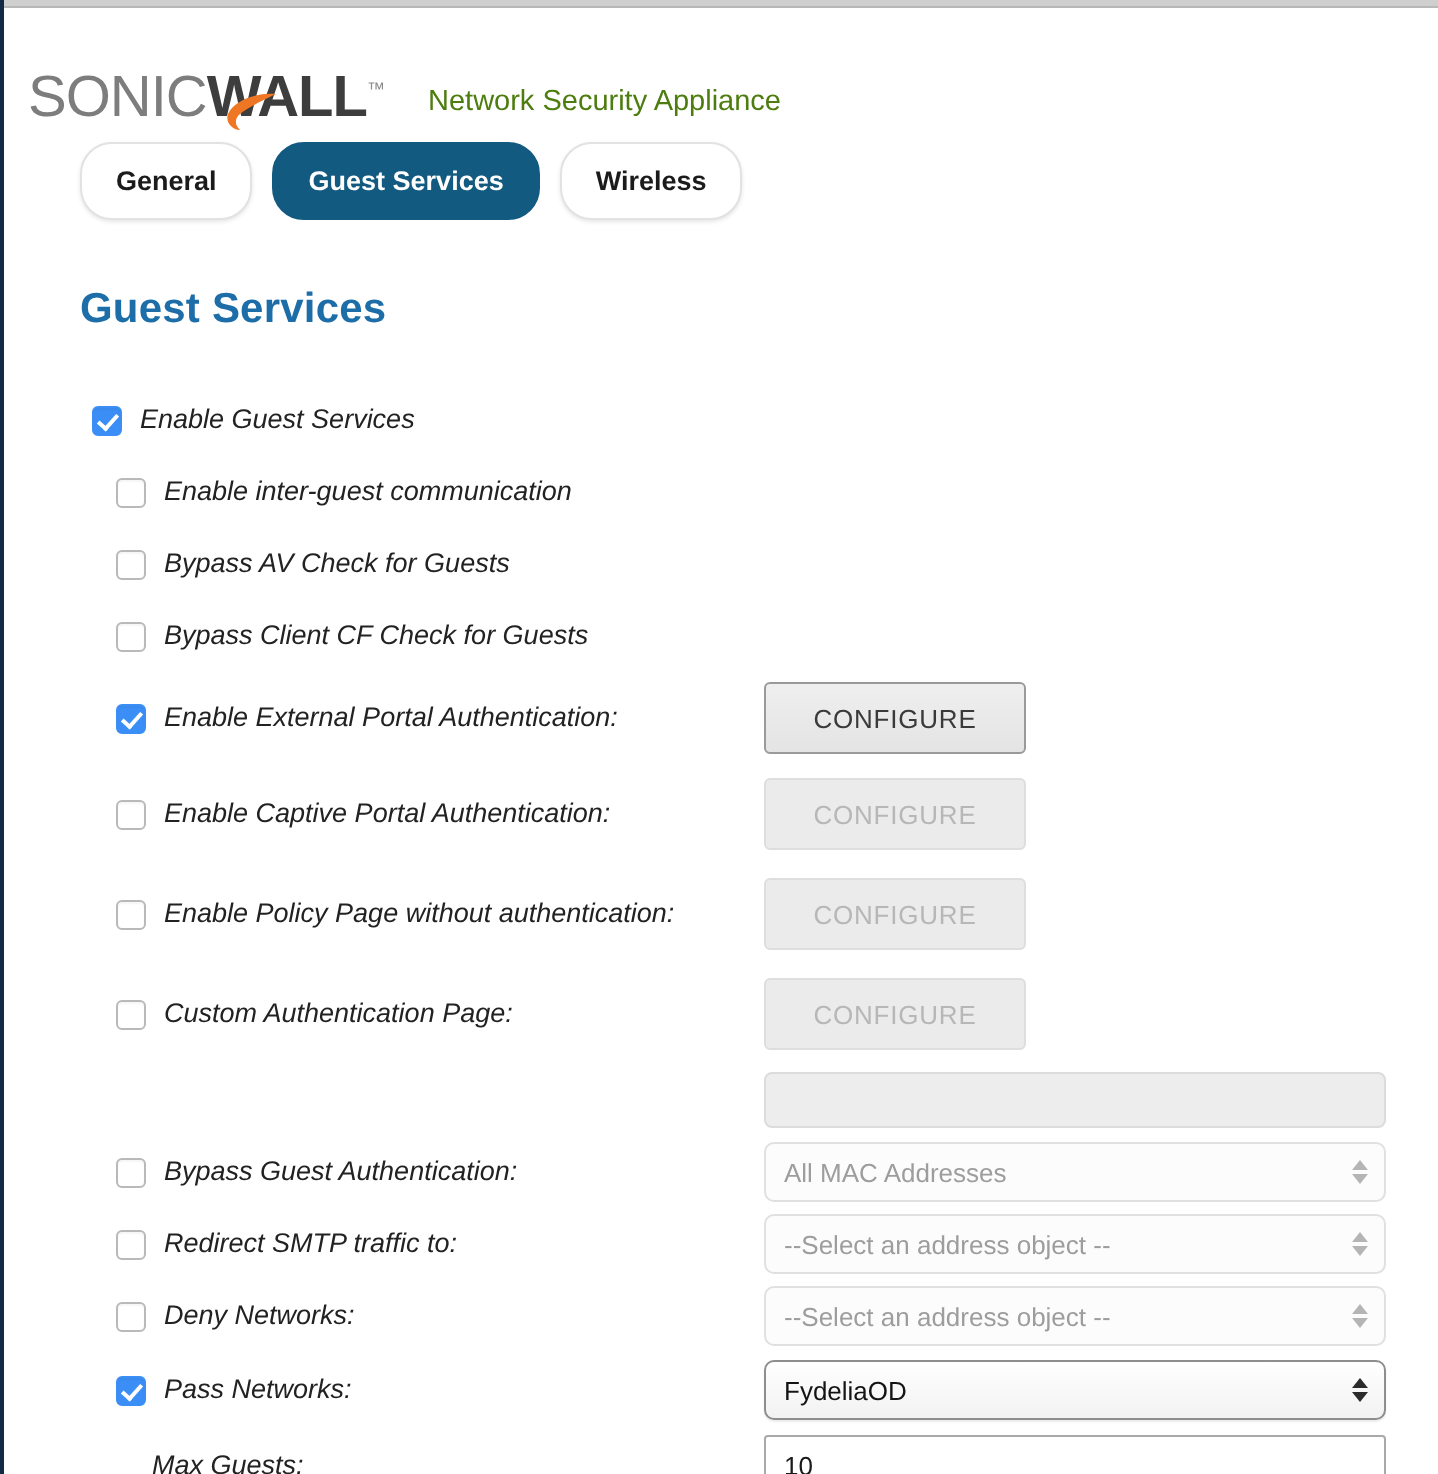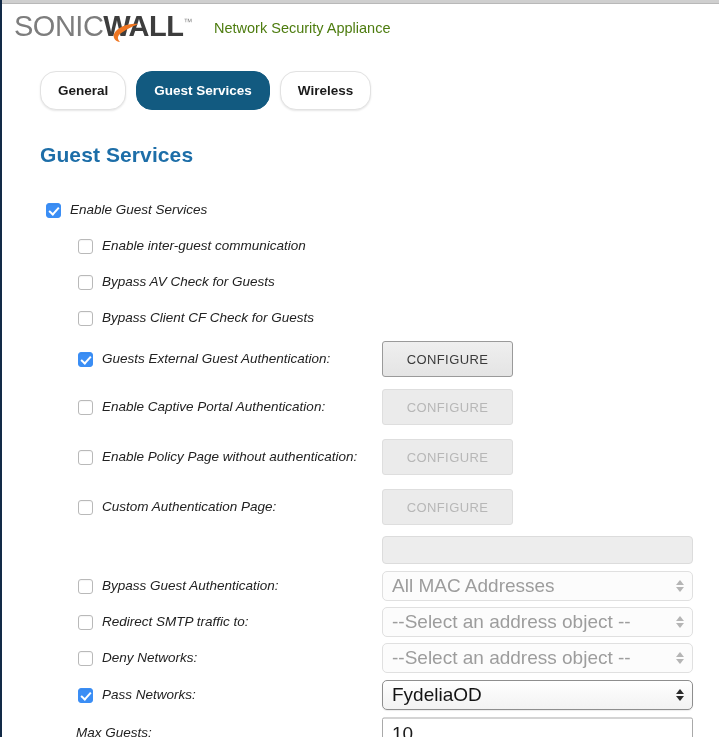--- a/index.html
+++ b/index.html
@@ -18,21 +18,21 @@
   .left-edge {
     position:absolute; top:0; left:0; width:2px; height:737px;
     background:#122a47;
   }
   .page {
     position:absolute; top:4px; left:2px; width:717px; height:733px;
     background:#fff;
   }
 
   
-  .header { position:relative; height:56px; padding-left:10px; }
+  .header { position:relative; height:56px; padding-left:10px;margin-top:23px; }
   .logo-wrap {
     position:absolute; left:12px; top:8px;
     display:flex; align-items:flex-end;
   }
   .logo {
     position:relative;
     font-family:"Liberation Sans", sans-serif;
     font-size:29px; letter-spacing:-0.5px;
     color:#7d7d7d; line-height:1;
     white-space:nowrap;
@@ -83,21 +83,21 @@
     position:relative;
     height:36px;
     margin-bottom:0;
     display:flex; align-items:center;
   }
   .row .lbl-wrap {
     display:flex; align-items:center;
     position:absolute; left:0; top:0; height:100%;font-style:italic;
   }
   .row.lvl0 .lbl-wrap { padding-left:44px; }
-  .row.lvl1 .lbl-wrap { padding-left:76px; }
+  .row.lvl1 .lbl-wrap { padding-left:56px; }
 
   .cb {
     width:15px; height:15px; min-width:15px;
     border:1px solid #b9b9b9; border-radius:3px;
     background:#fff; margin-right:9px;
     position:relative; cursor:pointer;
     box-shadow:inset 0 1px 1px rgba(0,0,0,0.04);
   }
   .cb.checked {
     background:#3b8ef5; border-color:#3b8ef5;
@@ -132,21 +132,21 @@
   .btn.off {
     border:1px solid #dedede; color:#b7b7b7;
     background:#ebebeb; cursor:default;
   }
 
   .field {
     width:311px; height:30px;
     display:flex; align-items:center;
     padding:0 26px 0 9px;
     border-radius:5px;
-    font-size:19px;
+    font-size:13px;
     position:relative;
     white-space:nowrap; overflow:hidden;
   }
   .field.text-off {
     background:#ededed; border:1px solid #dcdcdc; color:#9a9a9a;
     height:28px; border-radius:4px;
   }
   .field.text-on {
     background:#fff; border:1px solid #a9a9a9; color:#1a1a1a;
     height:31px; border-radius:2px;
@@ -235,21 +235,21 @@
     <div class="row lvl1">
       <div class="lbl-wrap">
         <div class="cb"></div>
         <div class="lbl">Bypass Client CF Check for Guests</div>
       </div>
     </div>
 
     <div class="row lvl1" style="height:46px">
       <div class="lbl-wrap">
         <div class="cb checked"></div>
-        <div class="lbl">Guests External Guest Authentication:</div>
+        <div class="lbl">Enable External Portal Authentication:</div>
       </div>
       <div class="ctrl">
         <div class="btn on">CONFIGURE</div>
       </div>
     </div>
 
     <div class="row lvl1" style="height:50px">
       <div class="lbl-wrap">
         <div class="cb"></div>
         <div class="lbl">Enable Captive Portal Authentication:</div>

